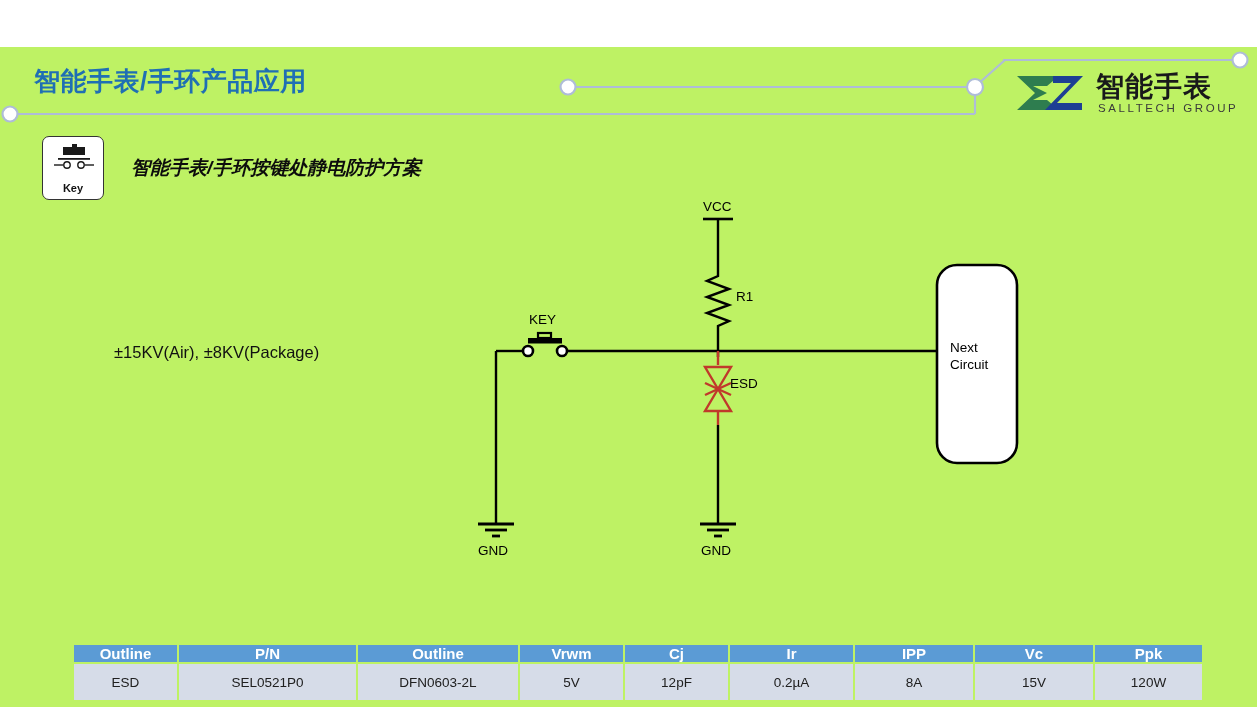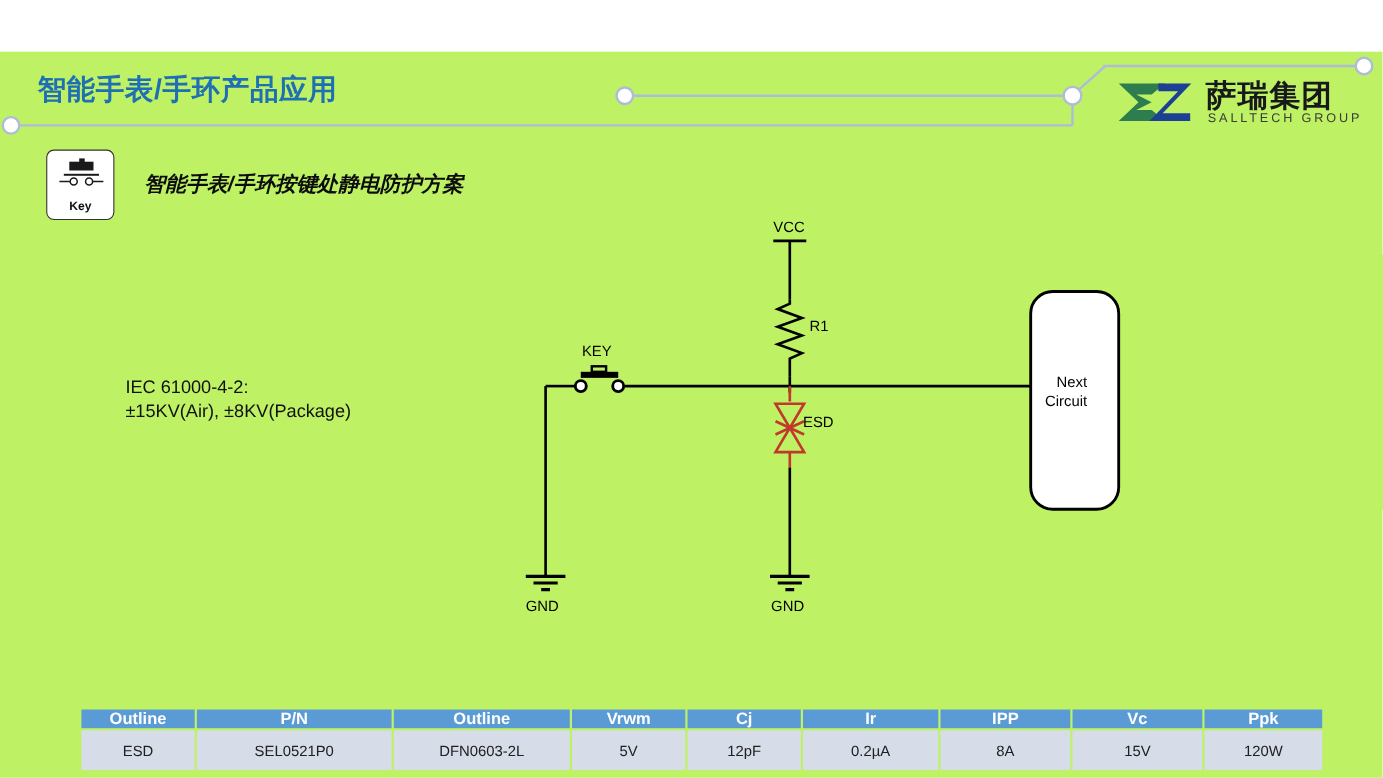--- a/index.html
+++ b/index.html
@@ -97,21 +97,21 @@
     white-space: nowrap;
   }
   #lbl-vcc { left: 703px; top: 152px; }
   #lbl-r1  { left: 736px; top: 242px; }
   #lbl-key { left: 529px; top: 265px; }
   #lbl-esd { left: 730px; top: 329px; }
   #lbl-gnd-left  { left: 478px; top: 496px; }
   #lbl-gnd-mid   { left: 701px; top: 496px; }
   #lbl-next {
     left: 950px; top: 292px;
-    line-height: 17px; text-align: right;
+    line-height: 17px; text-align: left;
   }
 
   
   #spec-table {
     position: absolute;
     left: 72px; top: 596px;
     width: 1112px;
     border-collapse: separate;
     border-spacing: 2px 2px;
     table-layout: fixed;
@@ -169,21 +169,21 @@
 
   <div id="header-title">智能手表/手环产品应用</div>
 
   <div id="logo">
     <svg id="logo-mark" viewBox="0 0 78 42" width="78" height="42">
 
       <path d="M4 4 L46 4 L34 14 L20 14 L34 21 L20 28 L34 28 L46 38 L4 38 L22 21 Z" fill="#2e7d4f"></path>
 
       <path d="M40 4 L70 4 L44 31 L69 31 L69 38 L32 38 L58 11 L40 11 Z" fill="#1d3f94"></path>
     </svg>
-    <div id="logo-cn">萨瑞集团</div>
+    <div id="logo-cn">智能手表</div>
     <div id="logo-en">SALLTECH GROUP</div>
   </div>
 
   <div id="key-badge">
     <svg width="52" height="38" viewBox="0 0 52 38">
 
       <rect x="15" y="4" width="22" height="8" fill="#1a1a1a"></rect>
 
       <rect x="24" y="1" width="5" height="4" fill="#1a1a1a"></rect>
 
@@ -193,21 +193,20 @@
       <circle cx="33" cy="22" r="3.2" fill="#ffffff" stroke="#1a1a1a" stroke-width="1.4"></circle>
       <line x1="6" y1="22" x2="15.5" y2="22" stroke="#1a1a1a" stroke-width="1.4"></line>
       <line x1="36.5" y1="22" x2="46" y2="22" stroke="#1a1a1a" stroke-width="1.4"></line>
     </svg>
     <div id="key-badge-label">Key</div>
   </div>
 
   <div id="section-title">智能手表/手环按键处静电防护方案</div>
 
   <div id="iec-note">
-    <div>IEC 61000-4-2:</div>
     <div>±15KV(Air), ±8KV(Package)</div>
   </div>
 
   <svg id="schematic" viewBox="0 0 1257 600" width="1257" height="600">
 
     <line x1="703" y1="172" x2="733" y2="172" stroke="#000" stroke-width="2.6"></line>
 
     <line x1="718" y1="172" x2="718" y2="225" stroke="#000" stroke-width="2.4"></line>
 
     <polyline points="718,225 718,229 707,234 729,242 707,250 729,258 707,266 729,274 718,279 718,295" fill="none" stroke="#000" stroke-width="2.4" stroke-linejoin="miter"></polyline>

